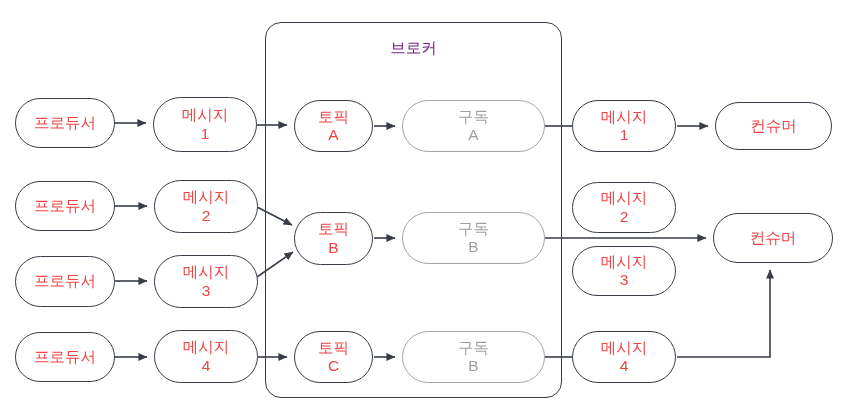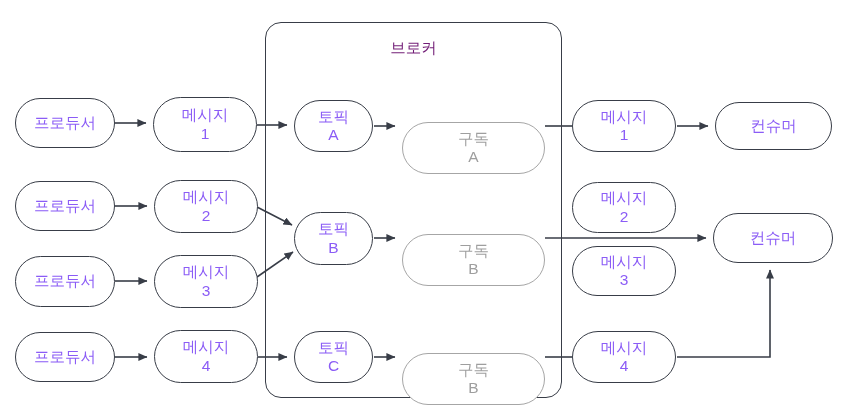--- a/index.html
+++ b/index.html
@@ -15,26 +15,26 @@
     position:absolute;
     box-sizing:border-box;
     background:#ffffff;
     border:1.6px solid #383d47;
     display:flex;
     flex-direction:column;
     align-items:center;
     justify-content:center;
     font-size:15.5px;
     line-height:1.18;
-    color:#8b5cf6;
+    color:#ef4444;
     text-align:center;
     white-space:nowrap;
   }
   .pill{border-radius:28px;}
-  .gray{border-color:#a6a6a6;color:#9e9e9e;margin-top:22px;}
+  .gray{border-color:#a6a6a6;color:#9e9e9e;}
   #broker-box{
     position:absolute;
     left:265px;top:22px;width:297px;height:376px;
     box-sizing:border-box;
     border:1.6px solid #383d47;
     border-radius:16px;
     background:transparent;
   }
   #broker-title{
     position:absolute;

